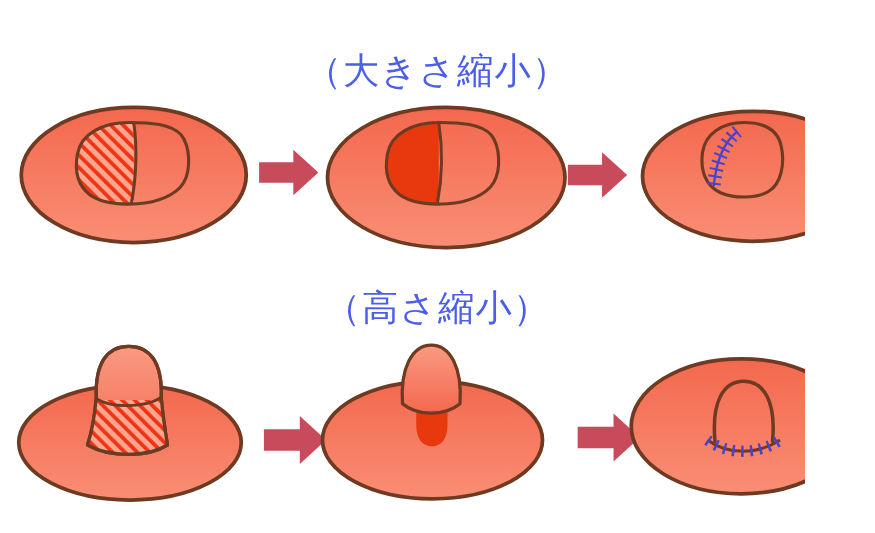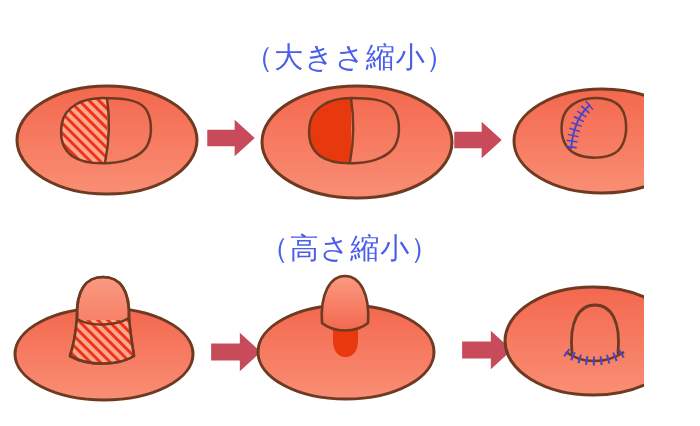--- a/index.html
+++ b/index.html
@@ -8,21 +8,21 @@
     background:var(--canvas-bg,#ffffff);
     font-family:"Liberation Serif","DejaVu Serif",serif;
   }
   .row-title{
     position:absolute;left:0;width:700px;text-align:center;
     color:var(--title-blue,#4a5eea);
     font-size:29px;line-height:1.1;letter-spacing:1px;font-weight:500;
     user-select:none;
   }
   #title-top{top:42px;}
-  #title-bottom{top:233px;}
+  #title-bottom{top:233px;font-family:Liberation Mono, monospace;}
   .fig{position:absolute;}
   .fig svg{display:block;width:100%;height:100%;}
   .arrow{position:absolute;}
   .arrow svg{display:block;width:100%;height:100%;}
 </style>
 </head>
 <body>
 
 <div class="canvas">
 

